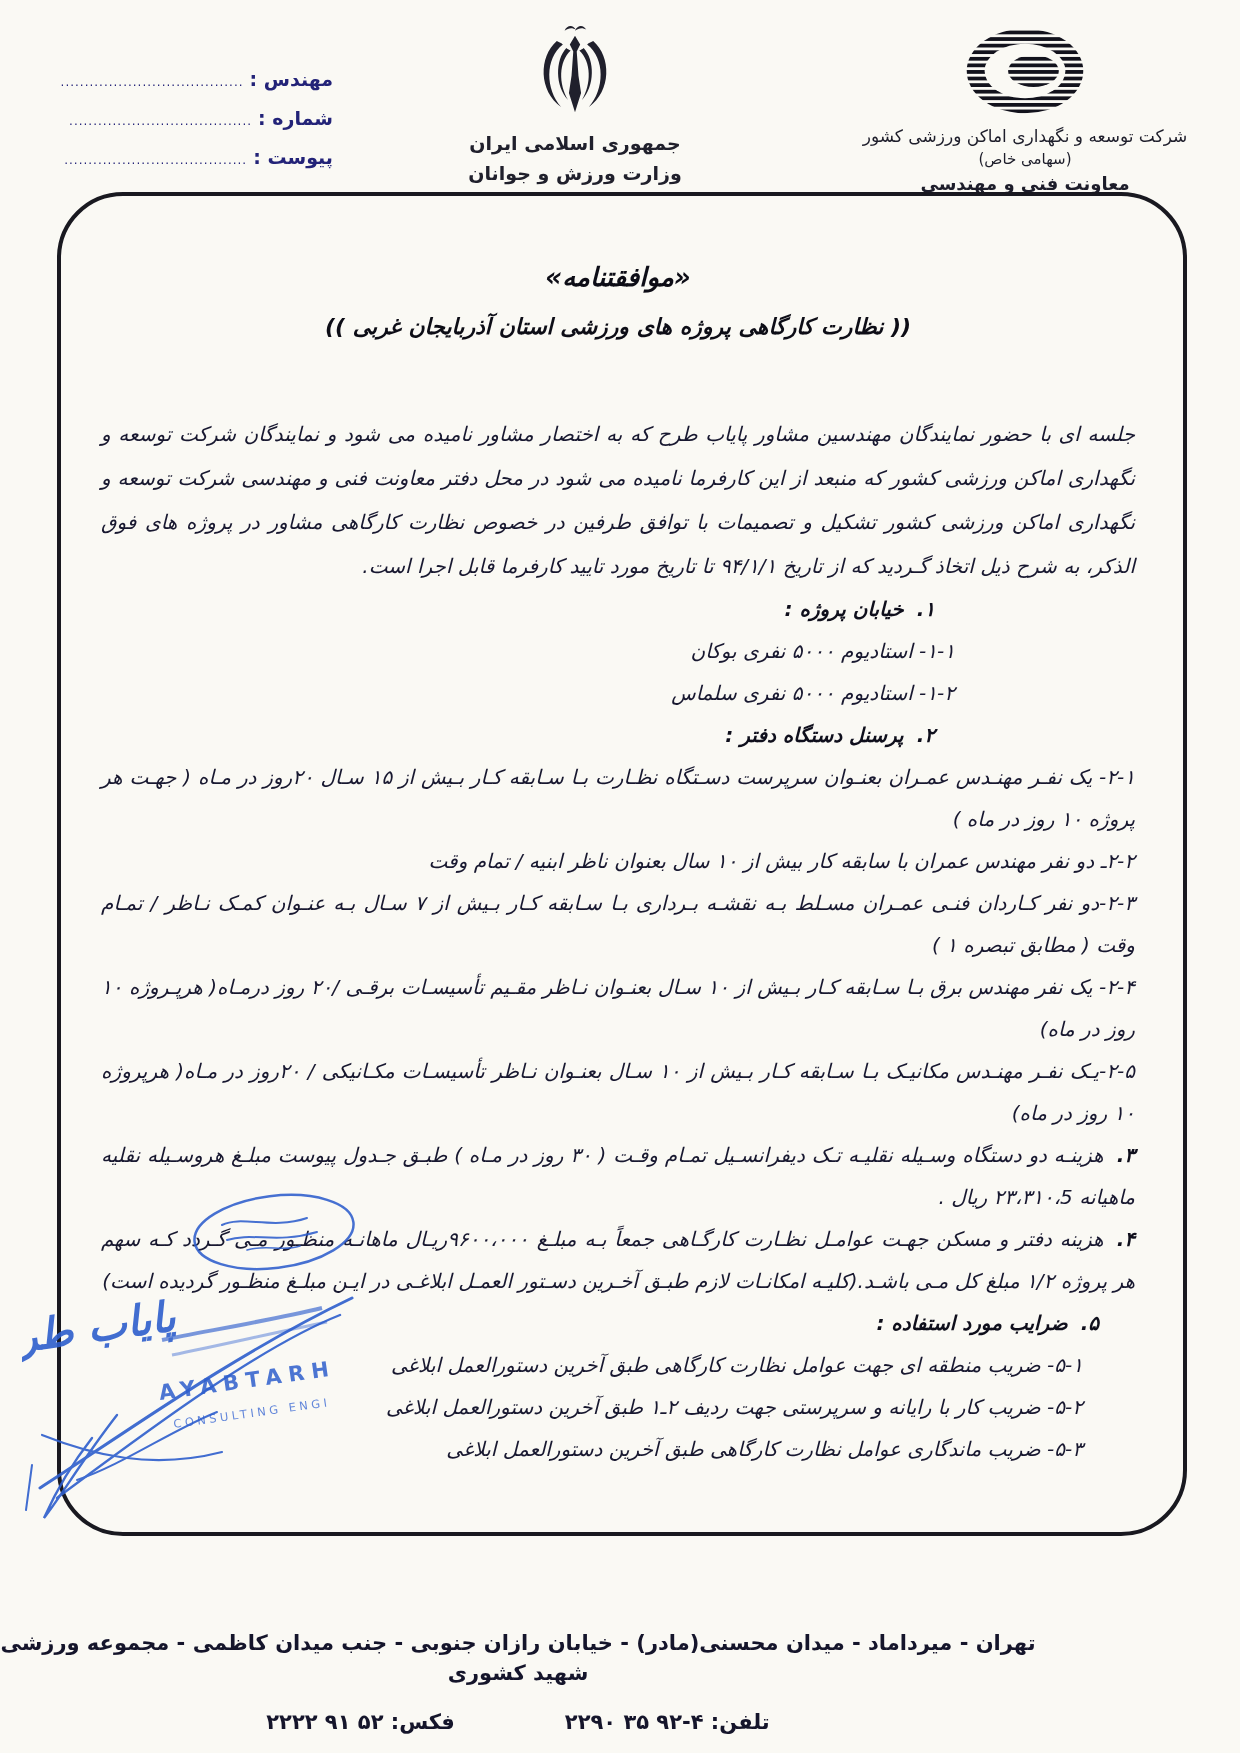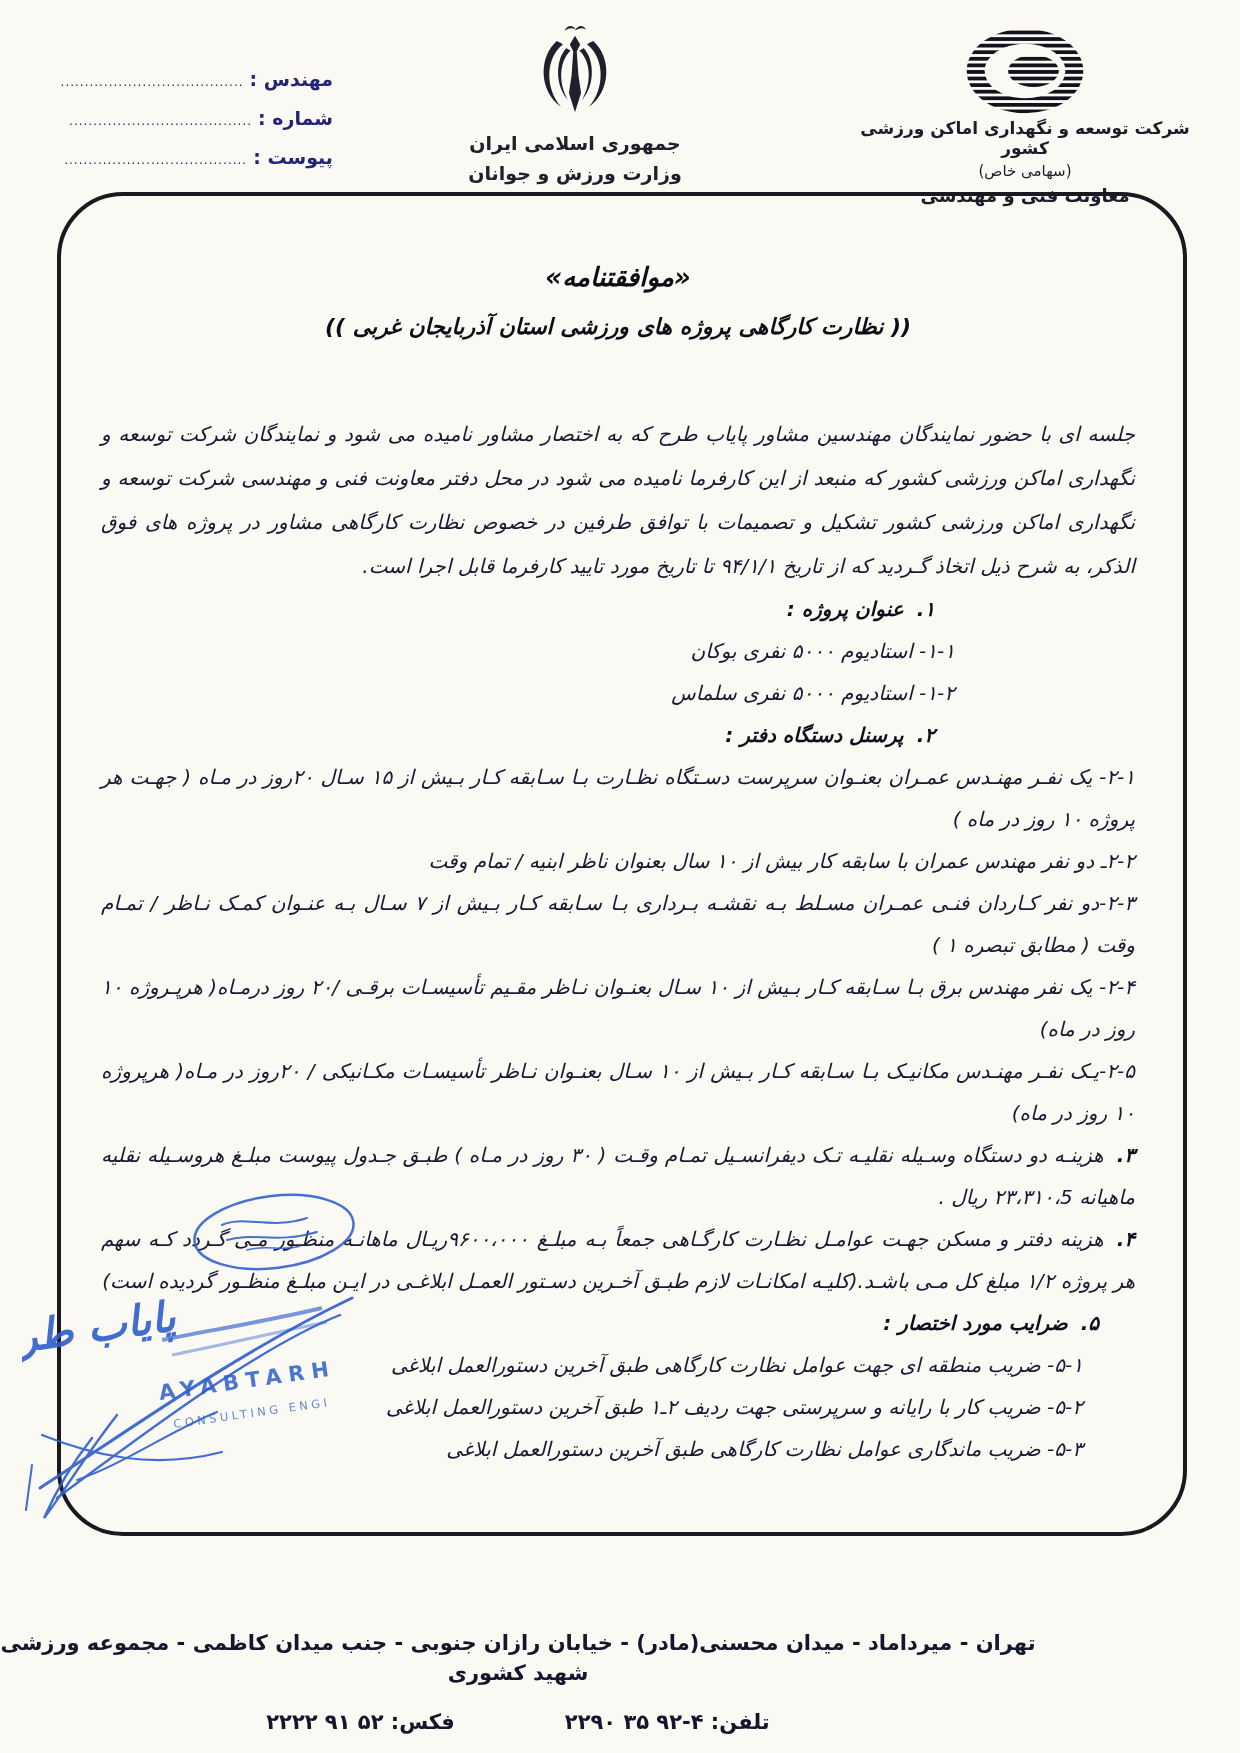--- a/index.html
+++ b/index.html
@@ -12,21 +12,21 @@
   .hl-label{font-weight:bold;font-size:19px;white-space:nowrap;}
   .hl-dots{font-size:12px;letter-spacing:1px;margin-right:6px;overflow:hidden;white-space:nowrap;max-width:190px;direction:ltr;}
 
   .ministry{position:absolute;top:22px;left:430px;width:290px;text-align:center;color:#20202c;}
   .ministry svg{display:block;margin:0 auto;}
   .ministry-l1{font-size:19px;font-weight:bold;margin-top:6px;}
   .ministry-l2{font-size:19px;font-weight:bold;margin-top:8px;}
 
   .company{position:absolute;top:24px;left:850px;width:350px;text-align:center;color:#1d1d2a;}
   .company svg{display:block;margin:0 auto;}
-  .company-l1{font-size:17px;font-weight:bold;}
+  .company-l1{font-size:17px;font-weight:normal;margin-top:8px;}
   .company-l2{font-size:15px;margin-top:4px;}
   .company-l3{font-size:18px;font-weight:bold;margin-top:5px;}
 
   
   .frame{position:absolute;left:57px;top:192px;width:1122px;height:1336px;
          border:4px solid #191920;border-radius:66px;background:transparent;}
   .doc{position:absolute;left:61px;top:196px;width:1114px;box-sizing:border-box;
        padding:0 40px;direction:rtl;font-style:italic;}
 
   .doc-title{margin-top:64px;text-align:center;font-size:26px;font-weight:bold;line-height:34px;color:#0d0d16;}
@@ -107,21 +107,21 @@
 
   <div class="frame"></div>
 
   <div class="doc">
     <div class="doc-title">«موافقتنامه»</div>
     <div class="doc-subtitle">(( نظارت کارگاهی پروژه های ورزشی استان آذربایجان غربی ))</div>
 
     <div class="intro">جلسه ای با حضور نمایندگان مهندسین مشاور پایاب طرح که به اختصار مشاور نامیده می شود و نمایندگان شرکت توسعه و نگهداری اماکن ورزشی کشور که منبعد از این کارفرما نامیده می شود در محل دفتر معاونت فنی و مهندسی شرکت توسعه و نگهداری اماکن ورزشی کشور تشکیل و تصمیمات با توافق طرفین در خصوص نظارت کارگاهی مشاور در پروژه های فوق الذکر، به شرح ذیل اتخاذ گـردید که از تاریخ ۹۴/۱/۱ تا تاریخ مورد تایید کارفرما قابل اجرا است.</div>
 
     <div class="sec indent-lg">
-      <span class="num">۱.</span><span class="h-text">عنوان پروژه :</span>
+      <span class="num">۱.</span><span class="h-text">خیابان پروژه :</span>
     </div>
     <div class="sec indent-md">۱-۱- استادیوم ۵۰۰۰ نفری بوکان</div>
     <div class="sec indent-md">۱-۲- استادیوم ۵۰۰۰ نفری سلماس</div>
 
     <div class="sec indent-lg">
       <span class="num">۲.</span><span class="h-text">پرسنل دستگاه دفتر :</span>
     </div>
     <div class="sec just">۲-۱- یک نفـر مهنـدس عمـران بعنـوان سرپرست دسـتگاه نظـارت بـا سـابقه کـار بـیش از ۱۵ سـال ۲۰روز در مـاه ( جهـت هر پروژه ۱۰ روز در ماه )</div>
     <div class="sec just">۲-۲ـ دو نفر مهندس عمران با سابقه کار بیش از ۱۰ سال بعنوان ناظر ابنیه / تمام وقت</div>
     <div class="sec just">۲-۳-دو نفر کـاردان فنـی عمـران مسـلط بـه نقشـه بـرداری بـا سـابقه کـار بـیش از ۷ سـال بـه عنـوان کمـک نـاظر / تمـام وقت ( مطابق تبصره ۱ )</div>
@@ -130,21 +130,21 @@
 
     <div class="sec just">
       <span class="num">۳.</span><span>هزینـه دو دستگاه وسـیله نقلیـه تـک دیفرانسـیل تمـام وقـت ( ۳۰ روز در مـاه ) طبـق جـدول پیوست مبلـغ هروسـیله نقلیه ماهیانه ۲۳،۳۱۰،5 ریال .</span>
     </div>
 
     <div class="sec just">
       <span class="num">۴.</span><span>هزینه دفتر و مسکن جهـت عوامـل نظـارت کارگـاهی جمعاً بـه مبلـغ ۹۶۰۰،۰۰۰ریـال ماهانـه منظـور مـی گـردد کـه سهم هر پروژه ۱/۲ مبلغ کل مـی باشـد.(کلیـه امکانـات لازم طبـق آخـرین دسـتور العمـل ابلاغـی در ایـن مبلـغ منظـور گردیده است)</span>
     </div>
 
     <div class="sec indent-sm">
-      <span class="num">۵.</span><span class="h-text">ضرایب مورد اختصار :</span>
+      <span class="num">۵.</span><span class="h-text">ضرایب مورد استفاده :</span>
     </div>
     <div class="sec indent-xs">۵-۱- ضریب منطقه ای جهت عوامل نظارت کارگاهی طبق آخرین دستورالعمل ابلاغی</div>
     <div class="sec indent-xs">۵-۲- ضریب کار با رایانه و سرپرستی جهت ردیف ۲ـ۱ طبق آخرین دستورالعمل ابلاغی</div>
     <div class="sec indent-xs">۵-۳- ضریب ماندگاری عوامل نظارت کارگاهی طبق آخرین دستورالعمل ابلاغی</div>
   </div>
 
   <svg class="stamp" viewBox="0 0 360 350">
     <g stroke="#2e5ecd" fill="none" stroke-linecap="round" opacity="0.88">
       <ellipse cx="252" cy="52" rx="80" ry="36" stroke-width="2.5" transform="rotate(-7 252 52)"></ellipse>
       <path d="M200,45 C220,35 250,50 285,38" stroke-width="2"></path>

